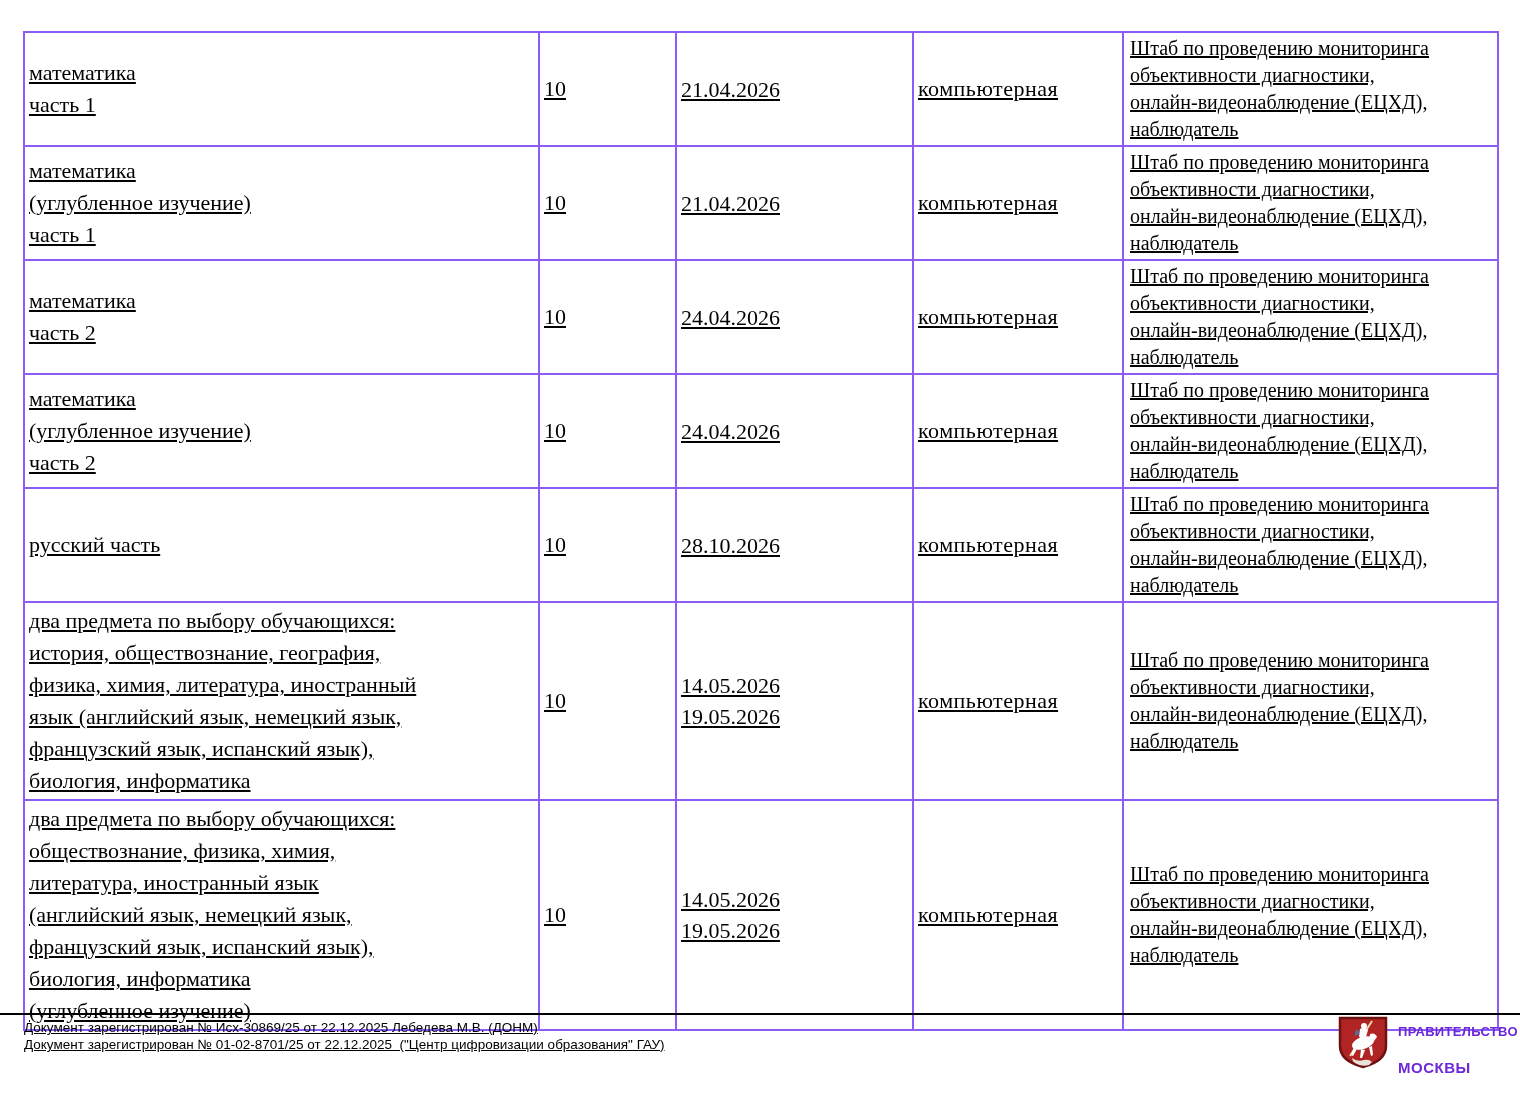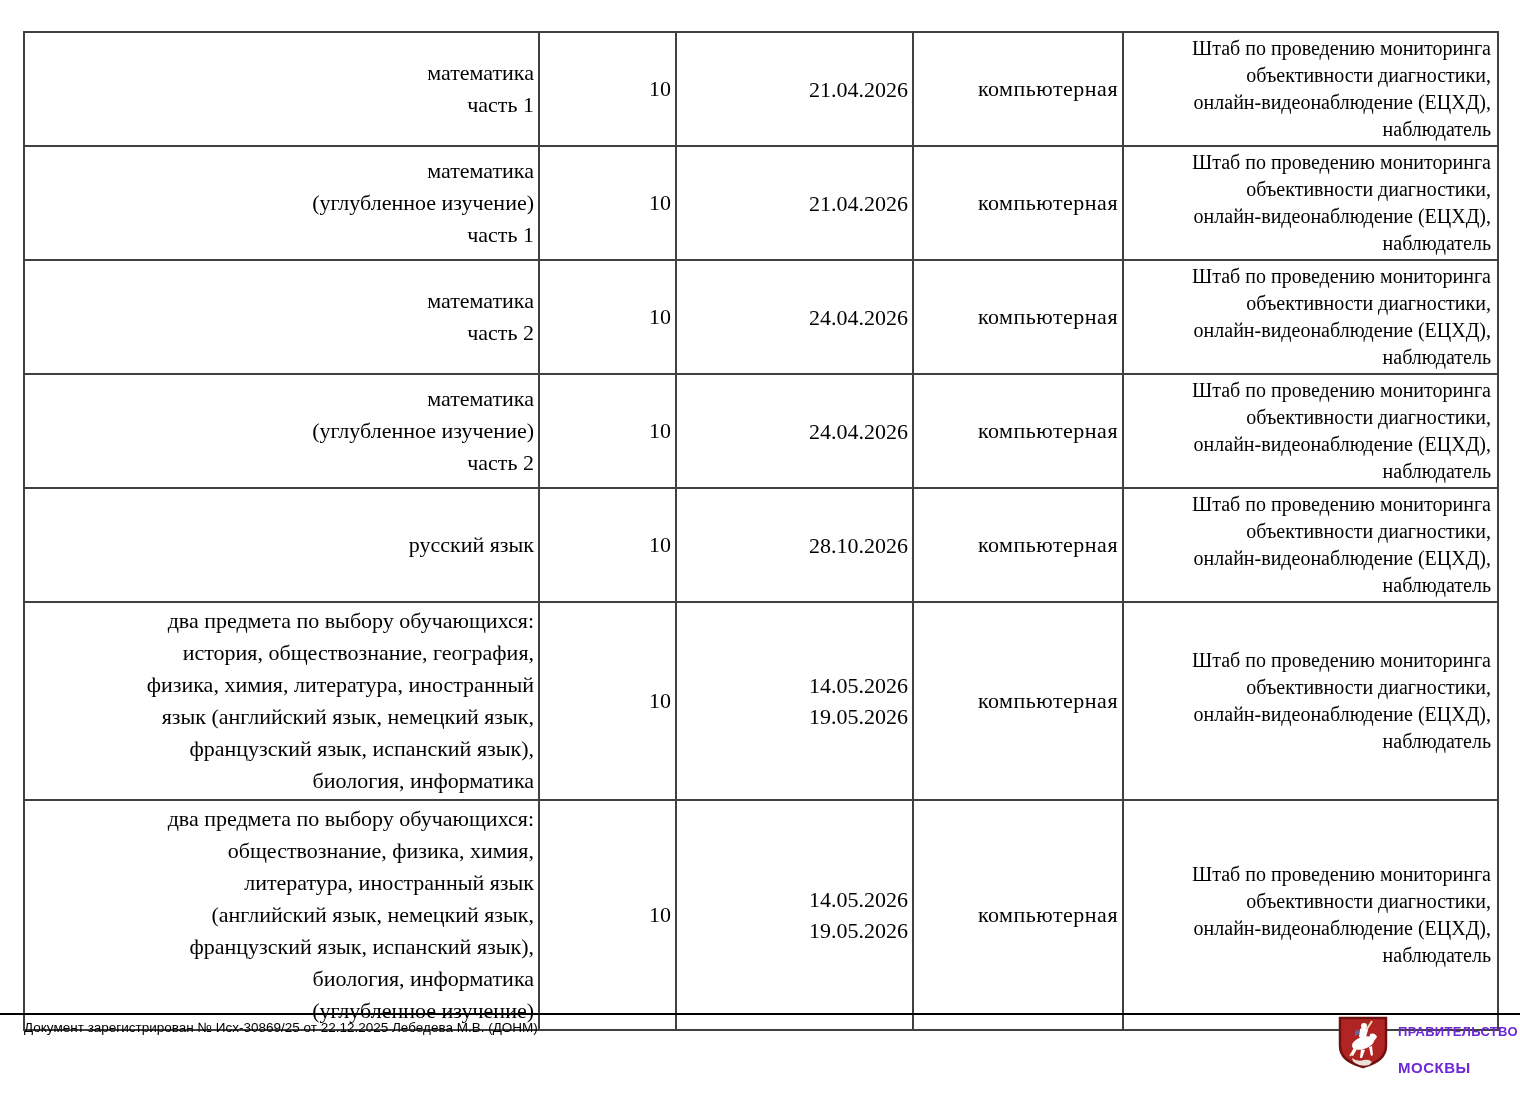--- a/index.html
+++ b/index.html
@@ -6,43 +6,44 @@
   body{
     width:1520px;height:1102px;position:relative;background:#ffffff;
     font-family:"Liberation Serif","DejaVu Serif",serif;color:#000;
     overflow:hidden;
   }
   .doc-table{
     position:absolute;left:23px;top:31px;
     border-collapse:collapse;table-layout:fixed;width:1474px;
   }
   .doc-table td{
-    border:2px solid #404040;
-    text-align:right;vertical-align:middle;
+    border:2px solid #8b5cf6;
+    text-align:left;vertical-align:middle;
     padding:2px 4px;box-sizing:border-box;
     font-size:22px;line-height:32px;
     white-space:pre-line;
+    text-decoration:underline;
   }
   .doc-table td.control-cell{
     font-size:20px;line-height:27px;padding:2px 6px;
   }
   .doc-table td.date-cell{line-height:31px;}
   .doc-table td.grade-cell{line-height:26px;margin-top:36px;}
   .doc-table td.form-cell{letter-spacing:0.5px;}
   tr.r1{height:108px;} tr.r2{height:109px;} tr.r3{height:108px;}
   tr.r4{height:108px;} tr.r5{height:110px;} tr.r6{height:195px;}
   tr.r7{height:219px;}
 
   .footer-rule{
     position:absolute;left:0;top:1013px;width:1520px;height:2px;background:#000;
   }
   .footer-text{
     position:absolute;left:24px;top:1019px;
     font-family:"Liberation Sans","DejaVu Sans",sans-serif;
-    font-size:13.5px;line-height:17px;color:#000;
+    font-size:13.5px;line-height:17px;color:#000;text-decoration:underline;
   }
   .footer-text div{white-space:pre;}
 
   .gov-logo{position:absolute;left:1338px;top:1016px;width:160px;height:54px;}
   .gov-shield{position:absolute;left:0;top:0;}
   .gov-name{
     position:absolute;left:60px;top:6px;
     font-family:"Liberation Sans","DejaVu Sans",sans-serif;
     font-weight:bold;color:#6d28d9;line-height:19px;
   }
@@ -101,21 +102,21 @@
 часть 2</td>
       <td class="grade-cell">10</td>
       <td class="date-cell">24.04.2026</td>
       <td class="form-cell">компьютерная</td>
       <td class="control-cell">Штаб по проведению мониторинга
 объективности диагностики,
 онлайн-видеонаблюдение (ЕЦХД),
 наблюдатель</td>
     </tr>
     <tr class="r5">
-      <td class="subject-cell">русский язык</td>
+      <td class="subject-cell">русский часть</td>
       <td class="grade-cell">10</td>
       <td class="date-cell">28.10.2026</td>
       <td class="form-cell">компьютерная</td>
       <td class="control-cell">Штаб по проведению мониторинга
 объективности диагностики,
 онлайн-видеонаблюдение (ЕЦХД),
 наблюдатель</td>
     </tr>
     <tr class="r6">
       <td class="subject-cell">два предмета по выбору обучающихся:
@@ -150,20 +151,21 @@
 онлайн-видеонаблюдение (ЕЦХД),
 наблюдатель</td>
     </tr>
   </tbody>
 </table>
 
 <div class="footer-rule"></div>
 
 <div class="footer-text">
   <div>Документ зарегистрирован № Исх-30869/25 от 22.12.2025 Лебедева М.В. (ДОНМ)</div>
+  <div>Документ зарегистрирован № 01-02-8701/25 от 22.12.2025  ("Центр цифровизации образования" ГАУ)</div>
 </div>
 
 <div class="gov-logo">
   <span class="gov-shield">
     <svg width="50" height="53" viewBox="0 0 50 53" xmlns="http://www.w3.org/2000/svg">
       <path d="M2,2 H48 V30 Q48,45 25,51 Q2,45 2,30 Z" fill="#b02424" stroke="#6f1111" stroke-width="2.5"></path>
 
       <line x1="34" y1="5" x2="12" y2="40" stroke="#f0e4b0" stroke-width="1.8"></line>
 
       <ellipse cx="25" cy="27" rx="11.5" ry="6" fill="#ffffff" transform="rotate(-18 25 27)"></ellipse>

